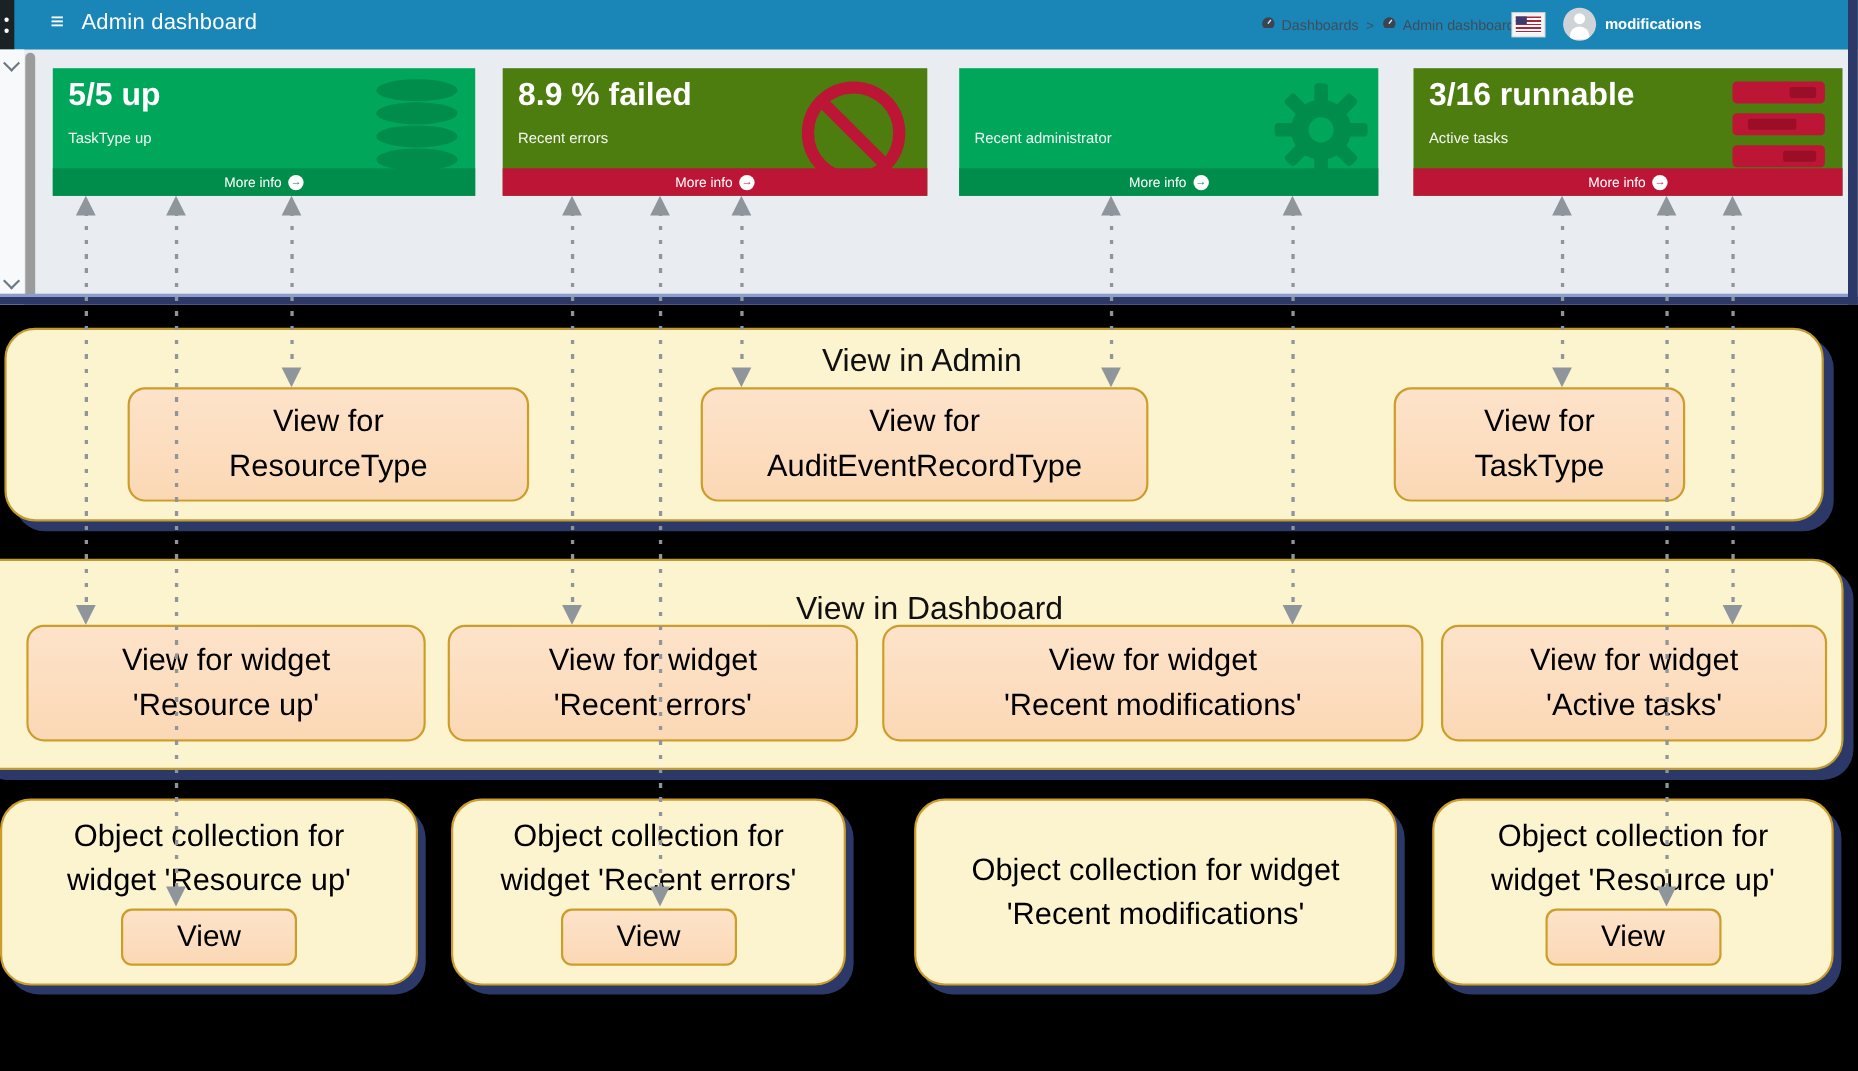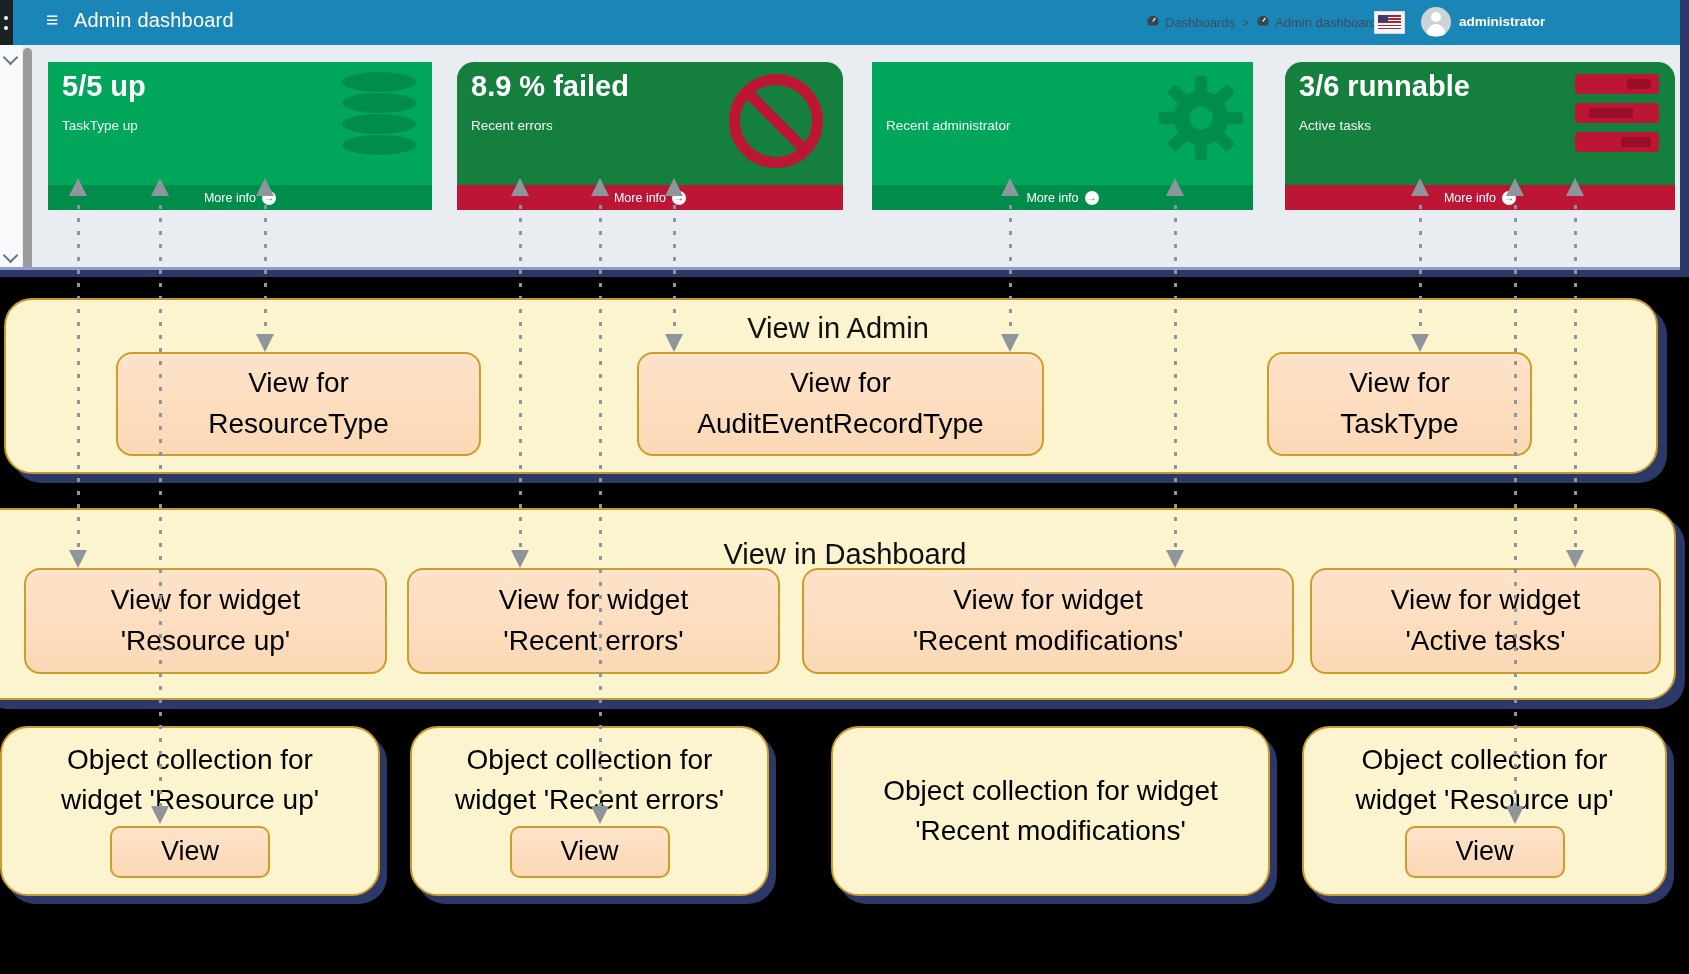--- a/index.html
+++ b/index.html
@@ -30,22 +30,22 @@
   .sliver{position:absolute;left:0;top:45px;width:22px;height:232px;background:#f8f9fb;}
   .chev{position:absolute;left:5px;width:9px;height:9px;border-right:2px solid #6c7a86;
         border-bottom:2px solid #6c7a86;transform:rotate(45deg);cursor:pointer;}
   .scroll-thumb{position:absolute;left:23px;top:48px;width:9px;height:229px;background:#9b9b9b;border-radius:5px;cursor:pointer;}
 
   .edge-light{position:absolute;left:0;top:267px;width:1689px;height:3px;background:#8e9cc9;}
   .edge-dark{position:absolute;left:0;top:270px;width:1689px;height:7px;background:#2c3968;}
   .right-strip{position:absolute;left:1680px;top:0;width:9px;height:277px;background:#2c3968;}
 
   
-  .card{position:absolute;top:62px;height:148px;color:#fff;}
-  .card.green{background:#00a65a;} .card.red{background:#15803d;border-radius:17px;}
+  .card{position:absolute;top:62px;height:116px;color:#fff;}
+  .card.green{background:#00a65a;} .card.red{background:#4d7c0f;}
   .card-val{position:absolute;left:14px;top:8px;font-size:29px;font-weight:700;white-space:nowrap;}
   .card-lbl{position:absolute;left:14px;top:56px;font-size:13.5px;font-weight:400;color:rgba(255,255,255,.95);}
   .card-foot{position:absolute;left:0;right:0;bottom:0;height:25px;display:flex;align-items:center;
              justify-content:center;gap:6px;font-size:12.5px;cursor:pointer;}
   .green .card-foot{background:#008d4c;} .red .card-foot{background:#bd1535;}
   .mi-circle{display:inline-flex;width:14px;height:14px;border-radius:50%;background:#fff;
              align-items:center;justify-content:center;font-size:10px;font-weight:700;}
   .green .mi-circle{color:#008d4c;} .red .mi-circle{color:#bd1535;}
 
   
@@ -122,21 +122,21 @@
                 <path d="M8 2a6.5 6.5 0 0 0-6.5 6.5c0 1.9.8 3.5 2 4.7h9a6.5 6.5 0 0 0 2-4.7A6.5 6.5 0 0 0 8 2z" fill="#3a464f"></path>
                 <rect x="7.3" y="3.6" width="1.5" height="5.2" rx=".75" fill="#e9edf2" transform="rotate(38 8 8)"></rect>
               </svg>
           </span>
           <span>Admin dashboard</span>
         </span>
       </div>
 
       <span class="flag"></span>
       <span class="avatar"></span>
-      <span class="uname">administrator</span>
+      <span class="uname">modifications</span>
     </div>
 
     <div class="sliver"></div>
     <span class="chev" style="top:52px"></span>
     <span class="chev" style="top:250px"></span>
     <div class="scroll-thumb"></div>
 
     <div class="card green" style="left:48px;width:384px">
       <span class="card-val">5/5 up</span>
       <span class="card-lbl">TaskType up</span>
@@ -176,21 +176,21 @@
           <circle cx="50" cy="50" r="13" fill="#00a65a"></circle>
         </svg>
       </span>
       <div class="card-foot">
         <span>More info</span>
         <span class="mi-circle">→</span>
       </div>
     </div>
 
     <div class="card red" style="left:1285px;width:390px">
-      <span class="card-val">3/6 runnable</span>
+      <span class="card-val">3/16 runnable</span>
       <span class="card-lbl">Active tasks</span>
       <span class="tasks-icon">
           <i></i>
           <i></i>
           <i></i>
         </span>
       <div class="card-foot">
         <span>More info</span>
         <span class="mi-circle">→</span>
       </div>

